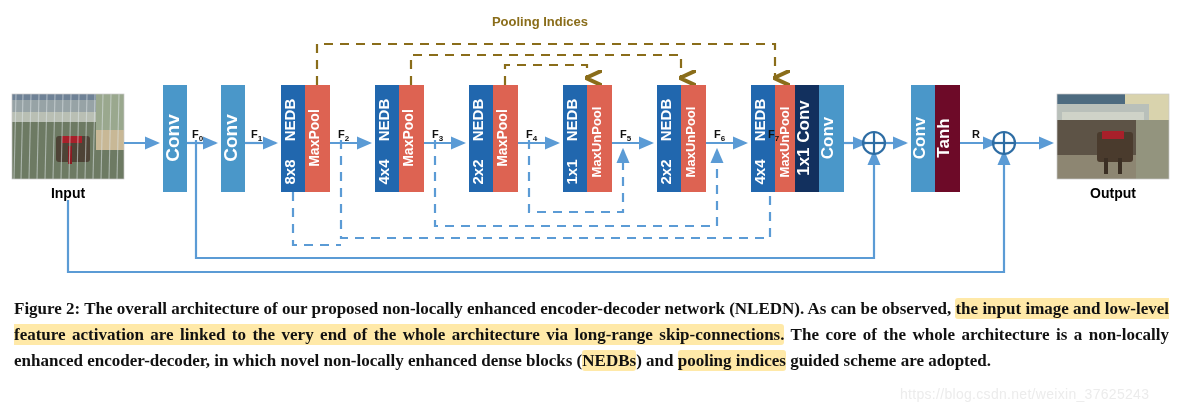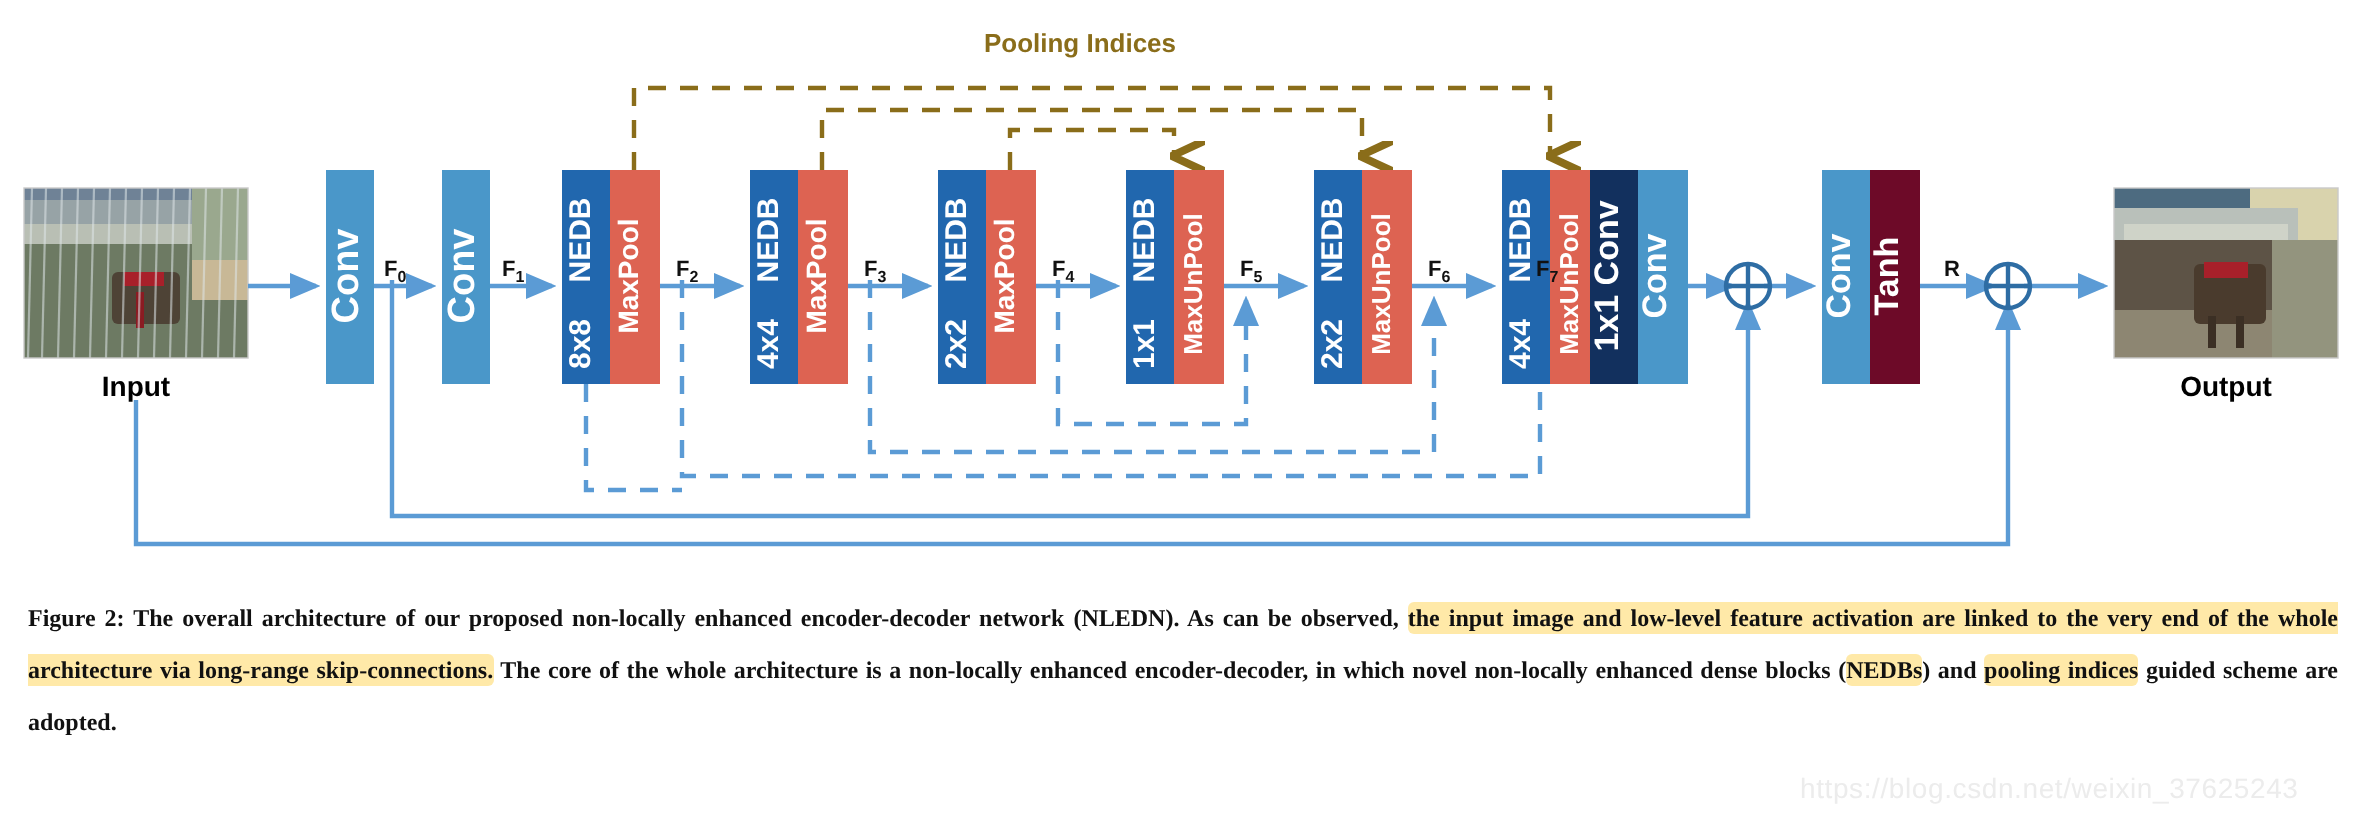--- a/index.html
+++ b/index.html
@@ -8,21 +8,21 @@
   svg#diagram{position:absolute;left:0;top:0;width:1183px;height:285px;}
 
   .blk-label{fill:#ffffff;font-family:"Liberation Sans",sans-serif;font-weight:bold;}
   .f-label{fill:#111111;font-family:"Liberation Sans",sans-serif;font-weight:bold;font-size:11px;}
   .f-sub{font-size:8px;}
   .io-label{fill:#000000;font-family:"Liberation Sans",sans-serif;font-weight:bold;font-size:14px;text-anchor:middle;}
   .pool-label{fill:#8a6d1a;font-family:"Liberation Sans",sans-serif;font-weight:bold;font-size:13px;text-anchor:middle;}
 
   
   #caption{position:absolute;left:14px;top:296px;width:1155px;
-    font-family:"Liberation Serif",serif;font-size:12px;line-height:26px;
+    font-family:"Liberation Serif",serif;font-size:17px;line-height:26px;
     color:#111;text-align:justify;}
   #caption b{font-weight:bold;}
   .hl{background:#ffe9a8;border-radius:3px;padding:1px 0;}
   #watermark{position:absolute;left:900px;top:386px;
     font-family:"Liberation Sans",sans-serif;font-size:14px;color:#ececec;
     letter-spacing:.3px;white-space:nowrap;}
 </style>
 </head>
 <body>
 

